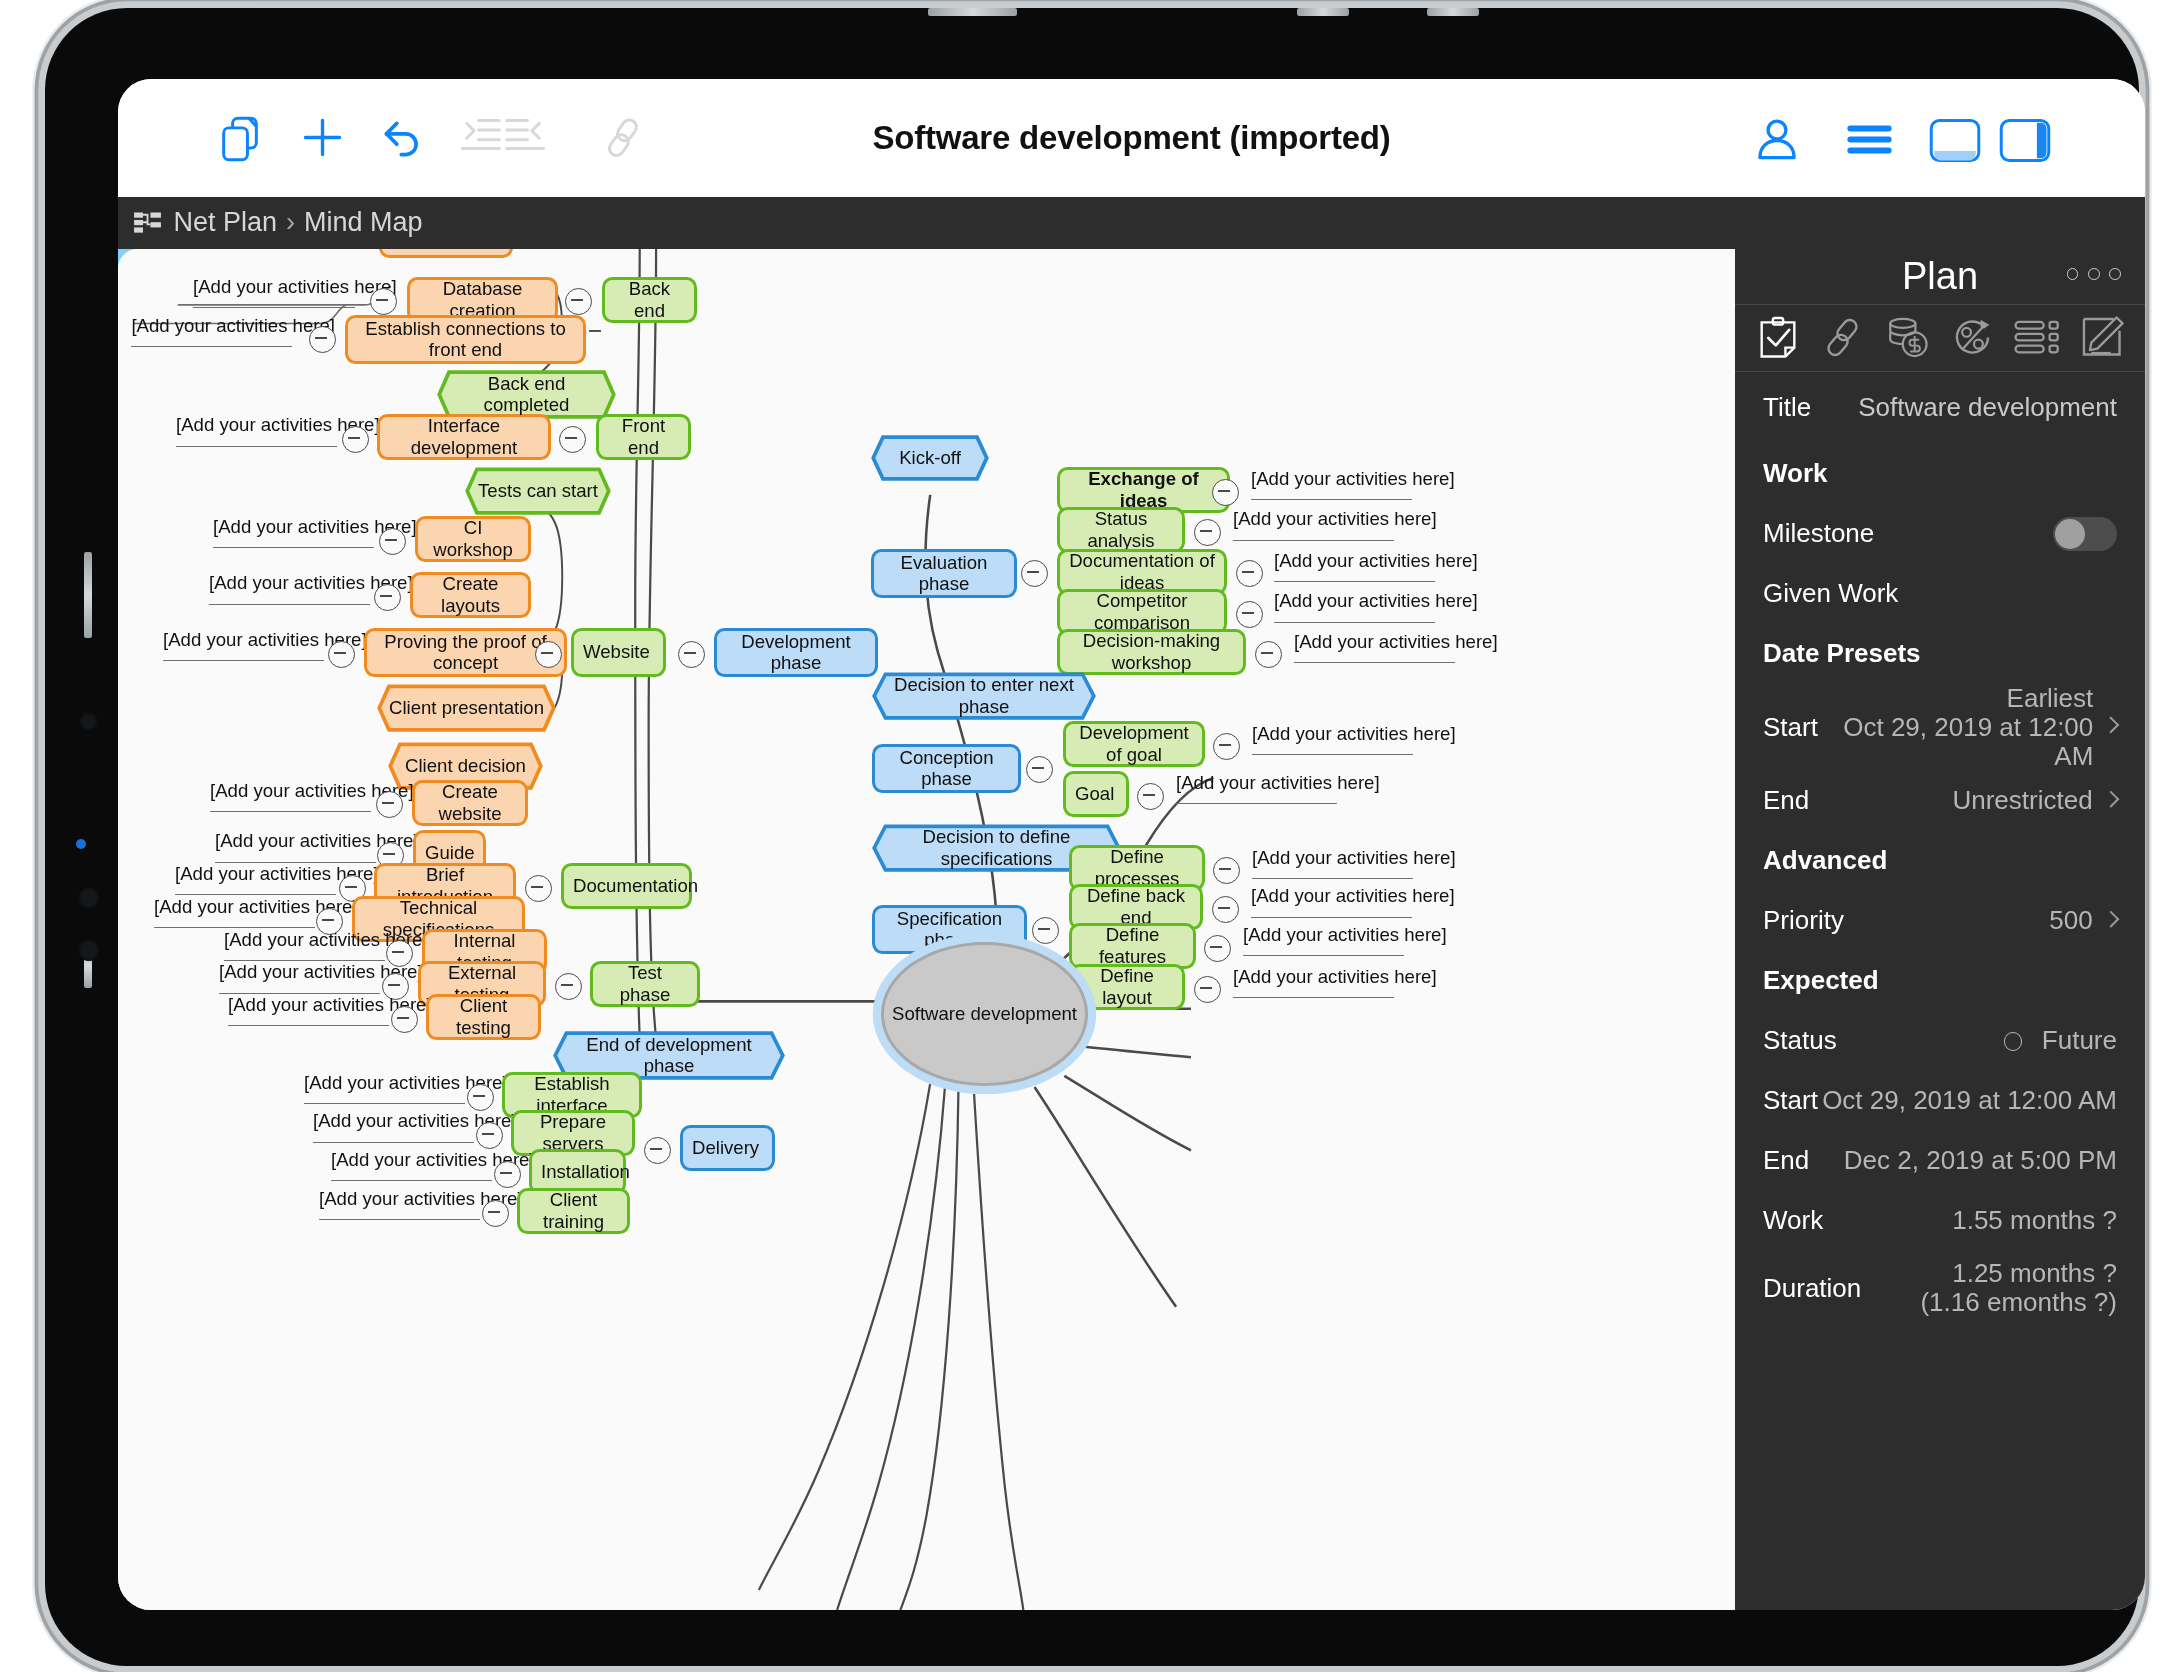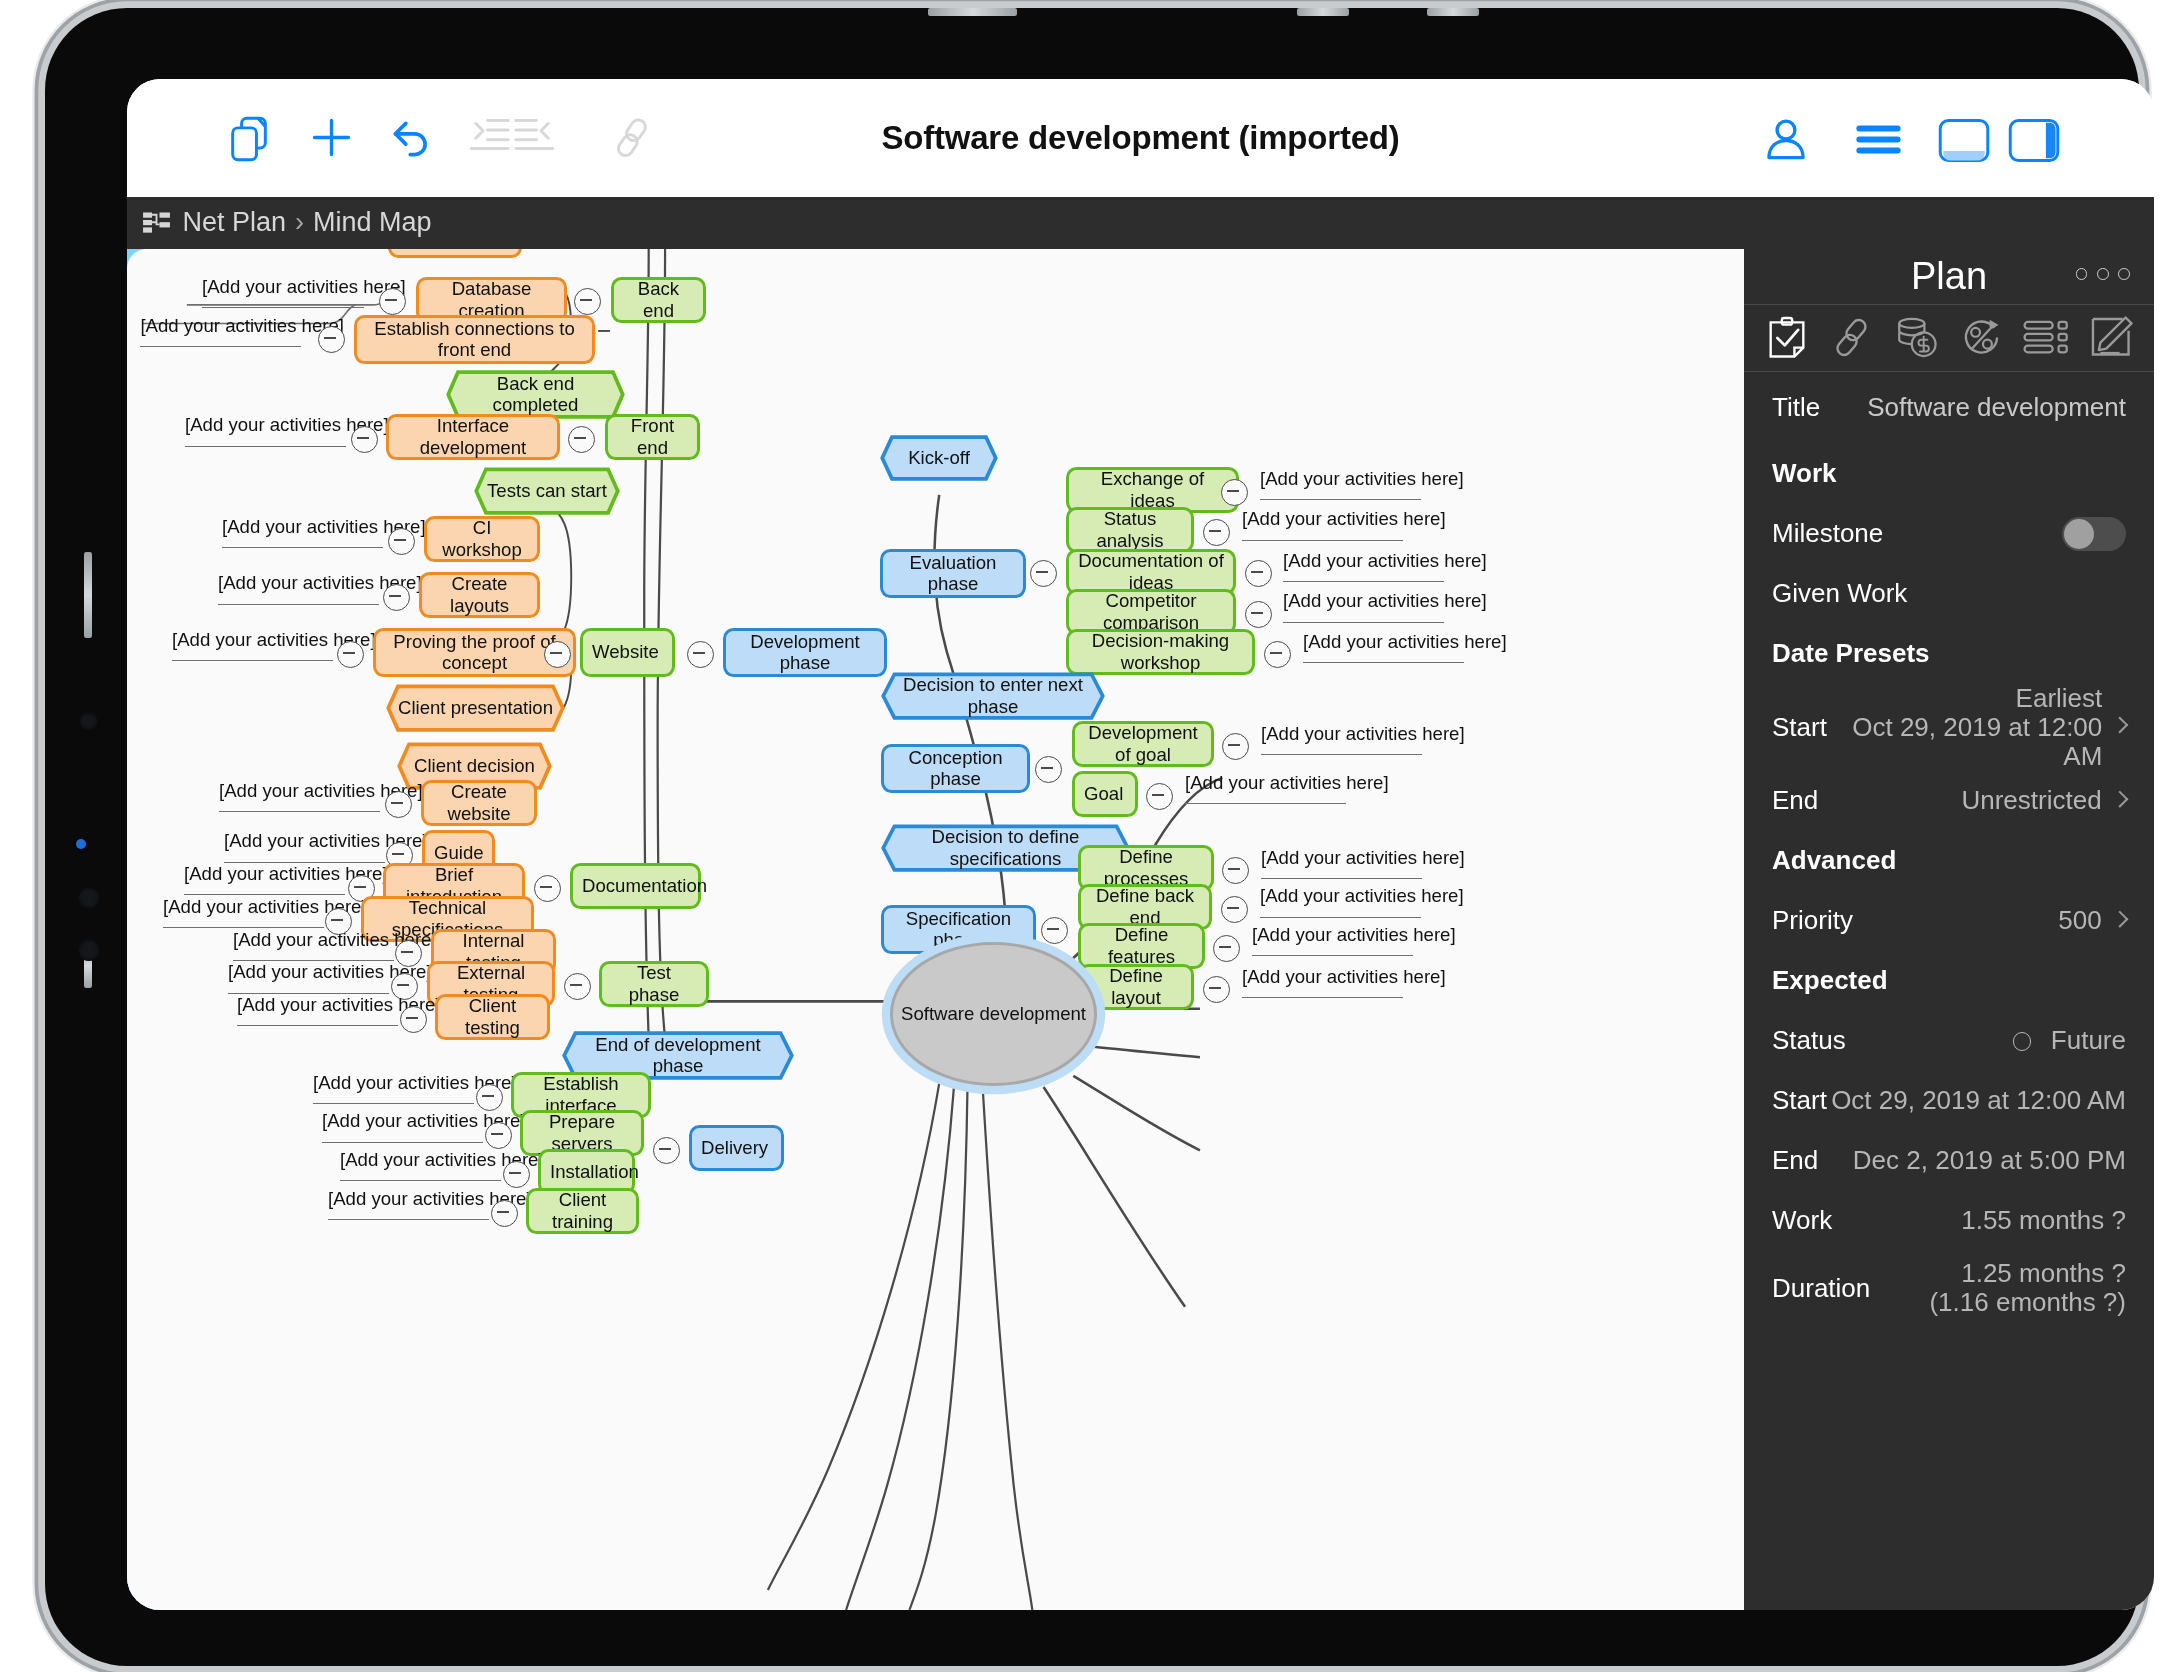--- a/index.html
+++ b/index.html
@@ -15,21 +15,21 @@
   #btn-top3{left:1382px;top:0px;width:52px;height:8.2px;background:linear-gradient(90deg,#9aa0a4,#d6d9db,#9aa0a4);}
   #btn-l1{left:39px;top:544px;width:8.2px;height:86px;background:linear-gradient(180deg,#9aa0a4,#d6d9db,#9aa0a4);}
   #btn-l2{left:39px;top:935px;width:8.2px;height:45px;background:linear-gradient(180deg,#9aa0a4,#d6d9db,#9aa0a4);}
   .lens{position:absolute;border-radius:50%;background:#15181a;box-shadow:inset 0 0 4.5px #000;}
   #cam1{left:34px;top:704px;width:19.4px;height:19.4px;}
   #cam2{left:33px;top:879px;width:22.4px;height:22.4px;}
   #cam3{left:33px;top:931px;width:22.4px;height:22.4px;}
   #blue-dot{position:absolute;left:31px;top:831px;width:10.4px;height:10.4px;border-radius:50%;background:#1b6fd8;}
 
   
-  #screen{position:absolute;left:82px;top:71px;width:2027px;height:1531px;
+  #screen{position:absolute;left:73px;top:71px;width:2027px;height:1531px;
     border-radius:33px;overflow:hidden;background:#fbfbfb;}
 
   
   #toolbar{position:absolute;left:0;top:0;width:2027px;height:118px;background:#ffffff;}
   .tb-icon{position:absolute;top:37px;cursor:pointer;}
   #tb-copy{left:101px;}
   #tb-add{left:183px;}
   #tb-undo{left:261px;}
   #tb-indent{left:341px;}
   #tb-outdent{left:387px;}
@@ -445,21 +445,21 @@
           <path d="M16 3 H142 L155 31 L142 59 H16 L3 31 Z" fill="#bcdcf7" stroke="#2a8ad4" stroke-width="5"></path>
         </svg>
         <span class="lbl">Kick-off</span>
           </div>
 
       <div class="node rrect blue" style="left:753px;top:300px;width:146px;height:49px;">
         <span>Evaluation phase</span>
           </div>
       <div class="collapse" style="left:903px;top:311px;"></div>
 
-      <div class="node rrect green" style="left:939px;top:218px;width:173px;height:46px;">
+      <div class="node rrect green" style="left:939px;top:218px;width:173px;height:46px;font-weight:bold;">
         <span>Exchange of ideas</span>
           </div>
       <div class="collapse" style="left:1094px;top:230px;"></div>
       <div class="ghost" style="left:1133px;top:219px;">[Add your activities here]</div>
       <div class="ghostline" style="left:1133px;top:250px;width:161px;"></div>
 
       <div class="node rrect green" style="left:939px;top:258px;width:128px;height:46px;">
         <span>Status analysis</span>
           </div>
       <div class="collapse" style="left:1076px;top:270px;"></div>

